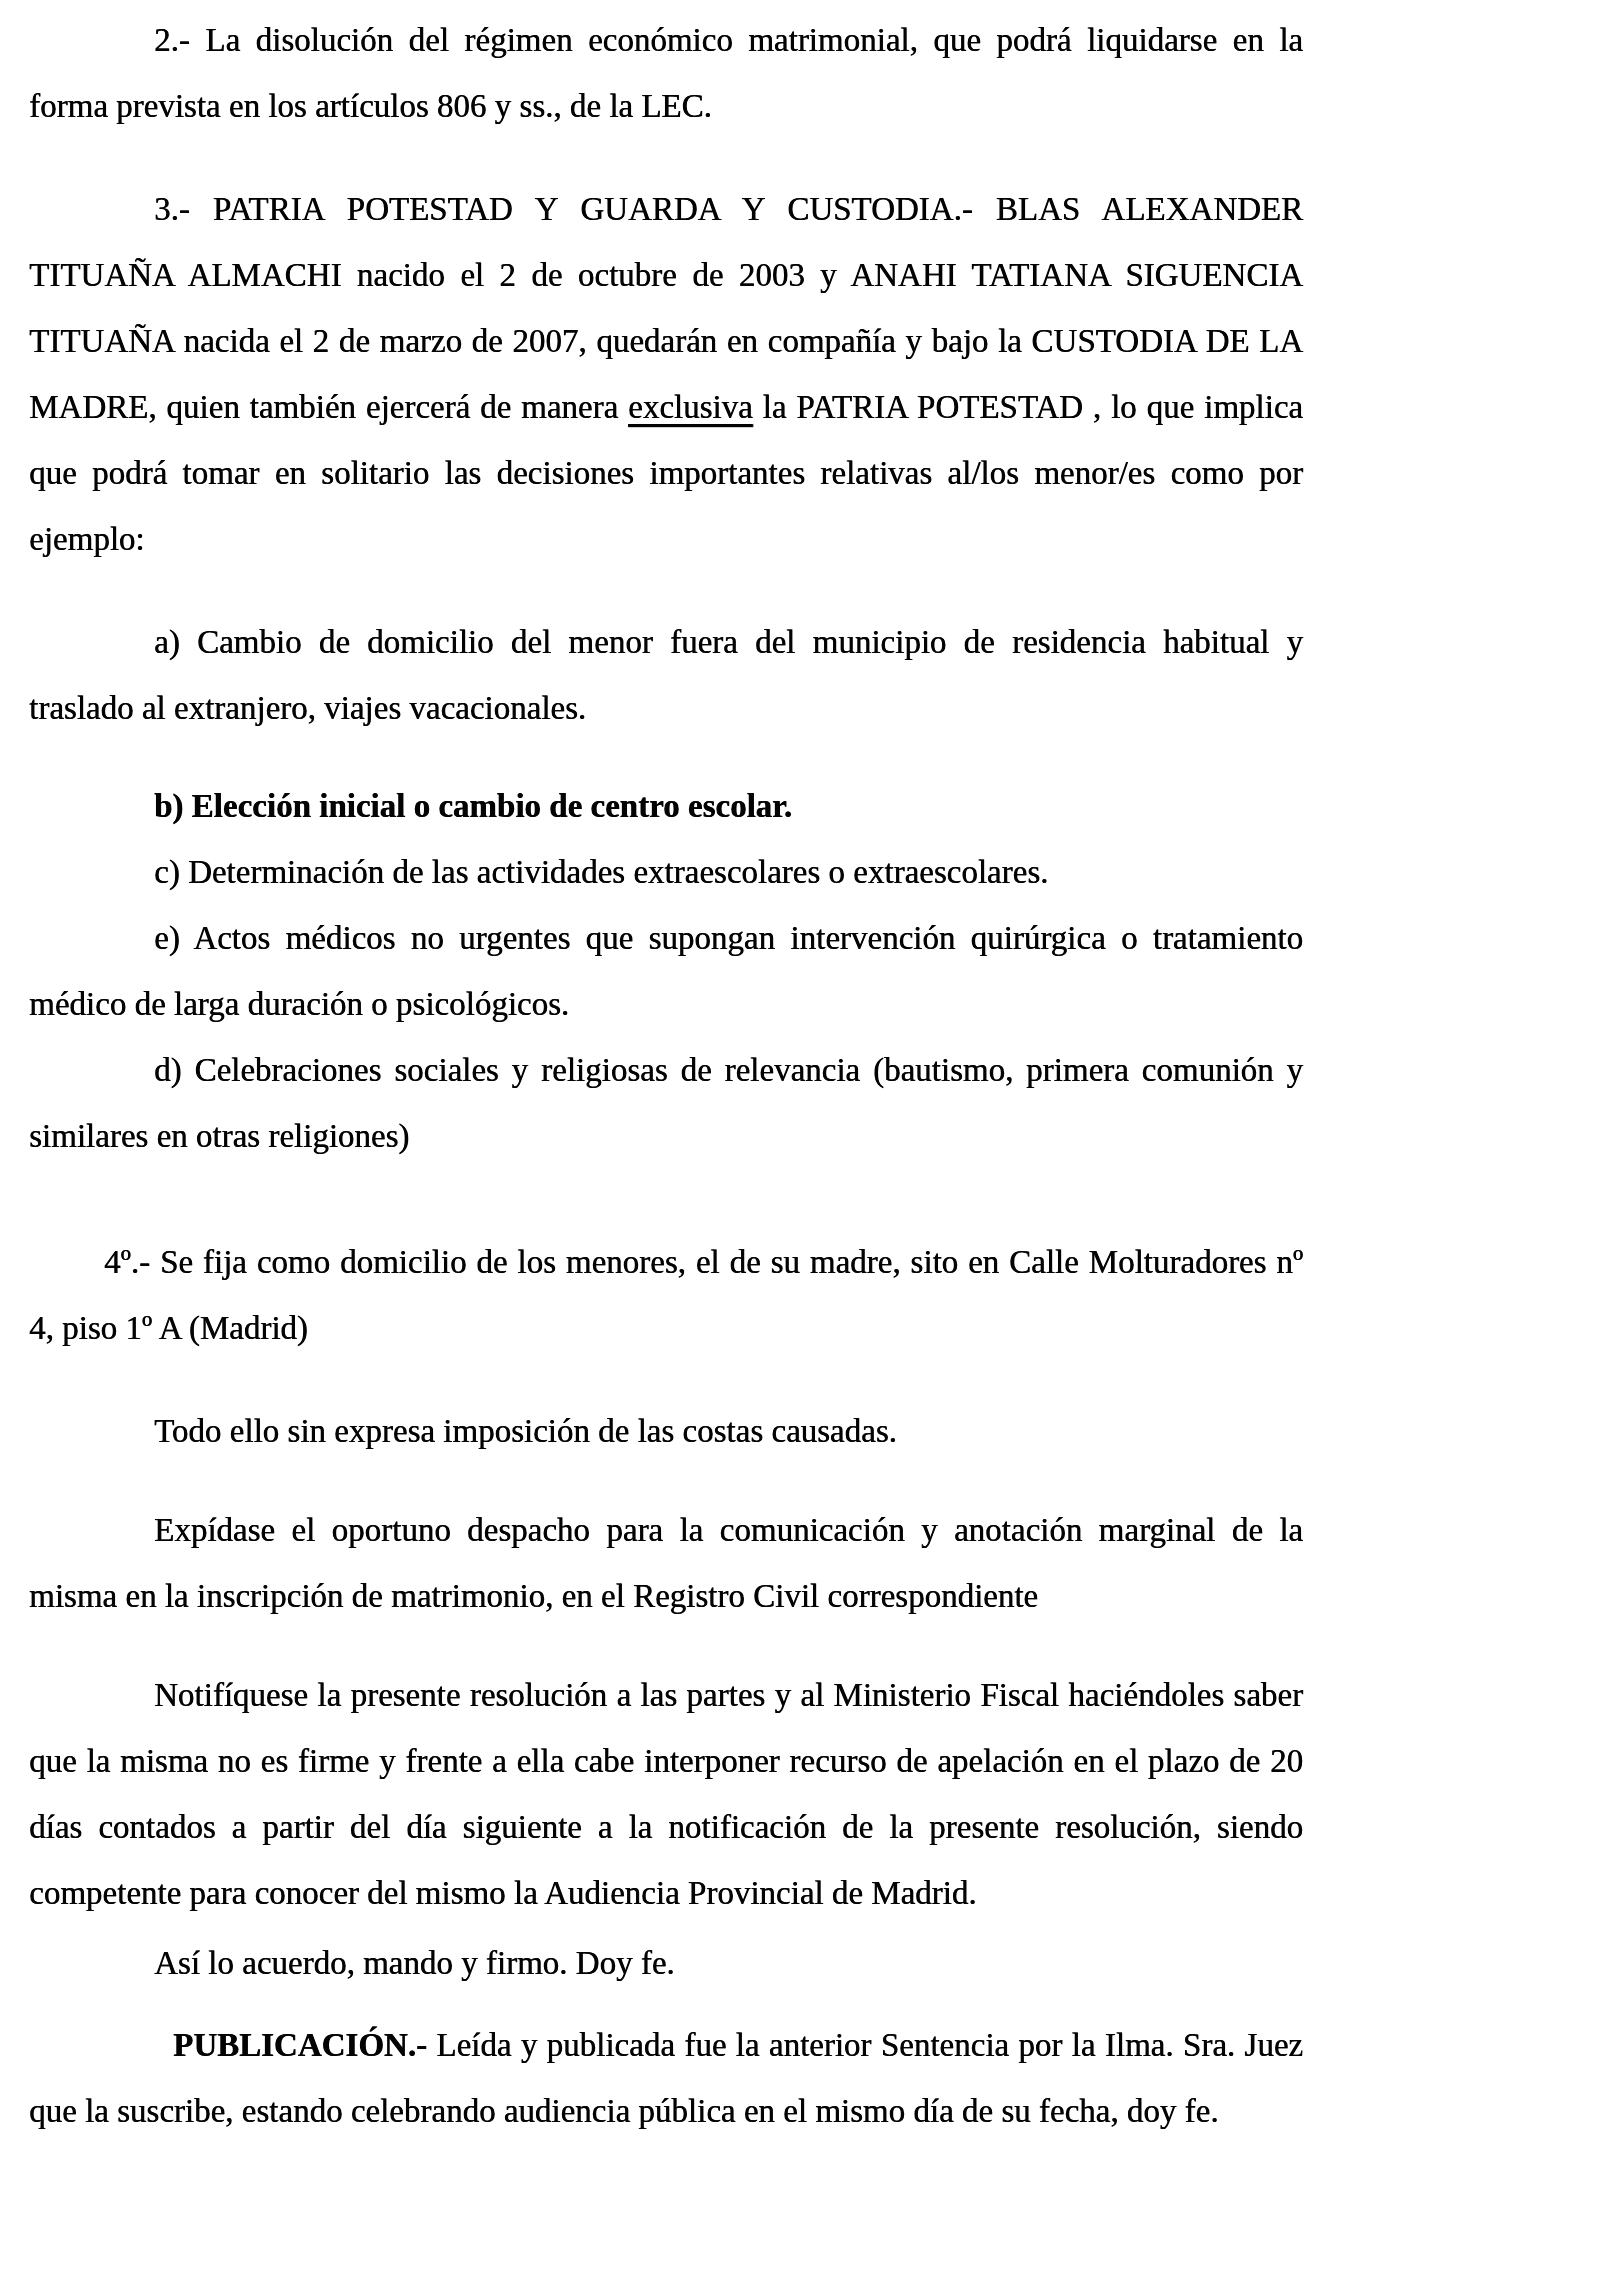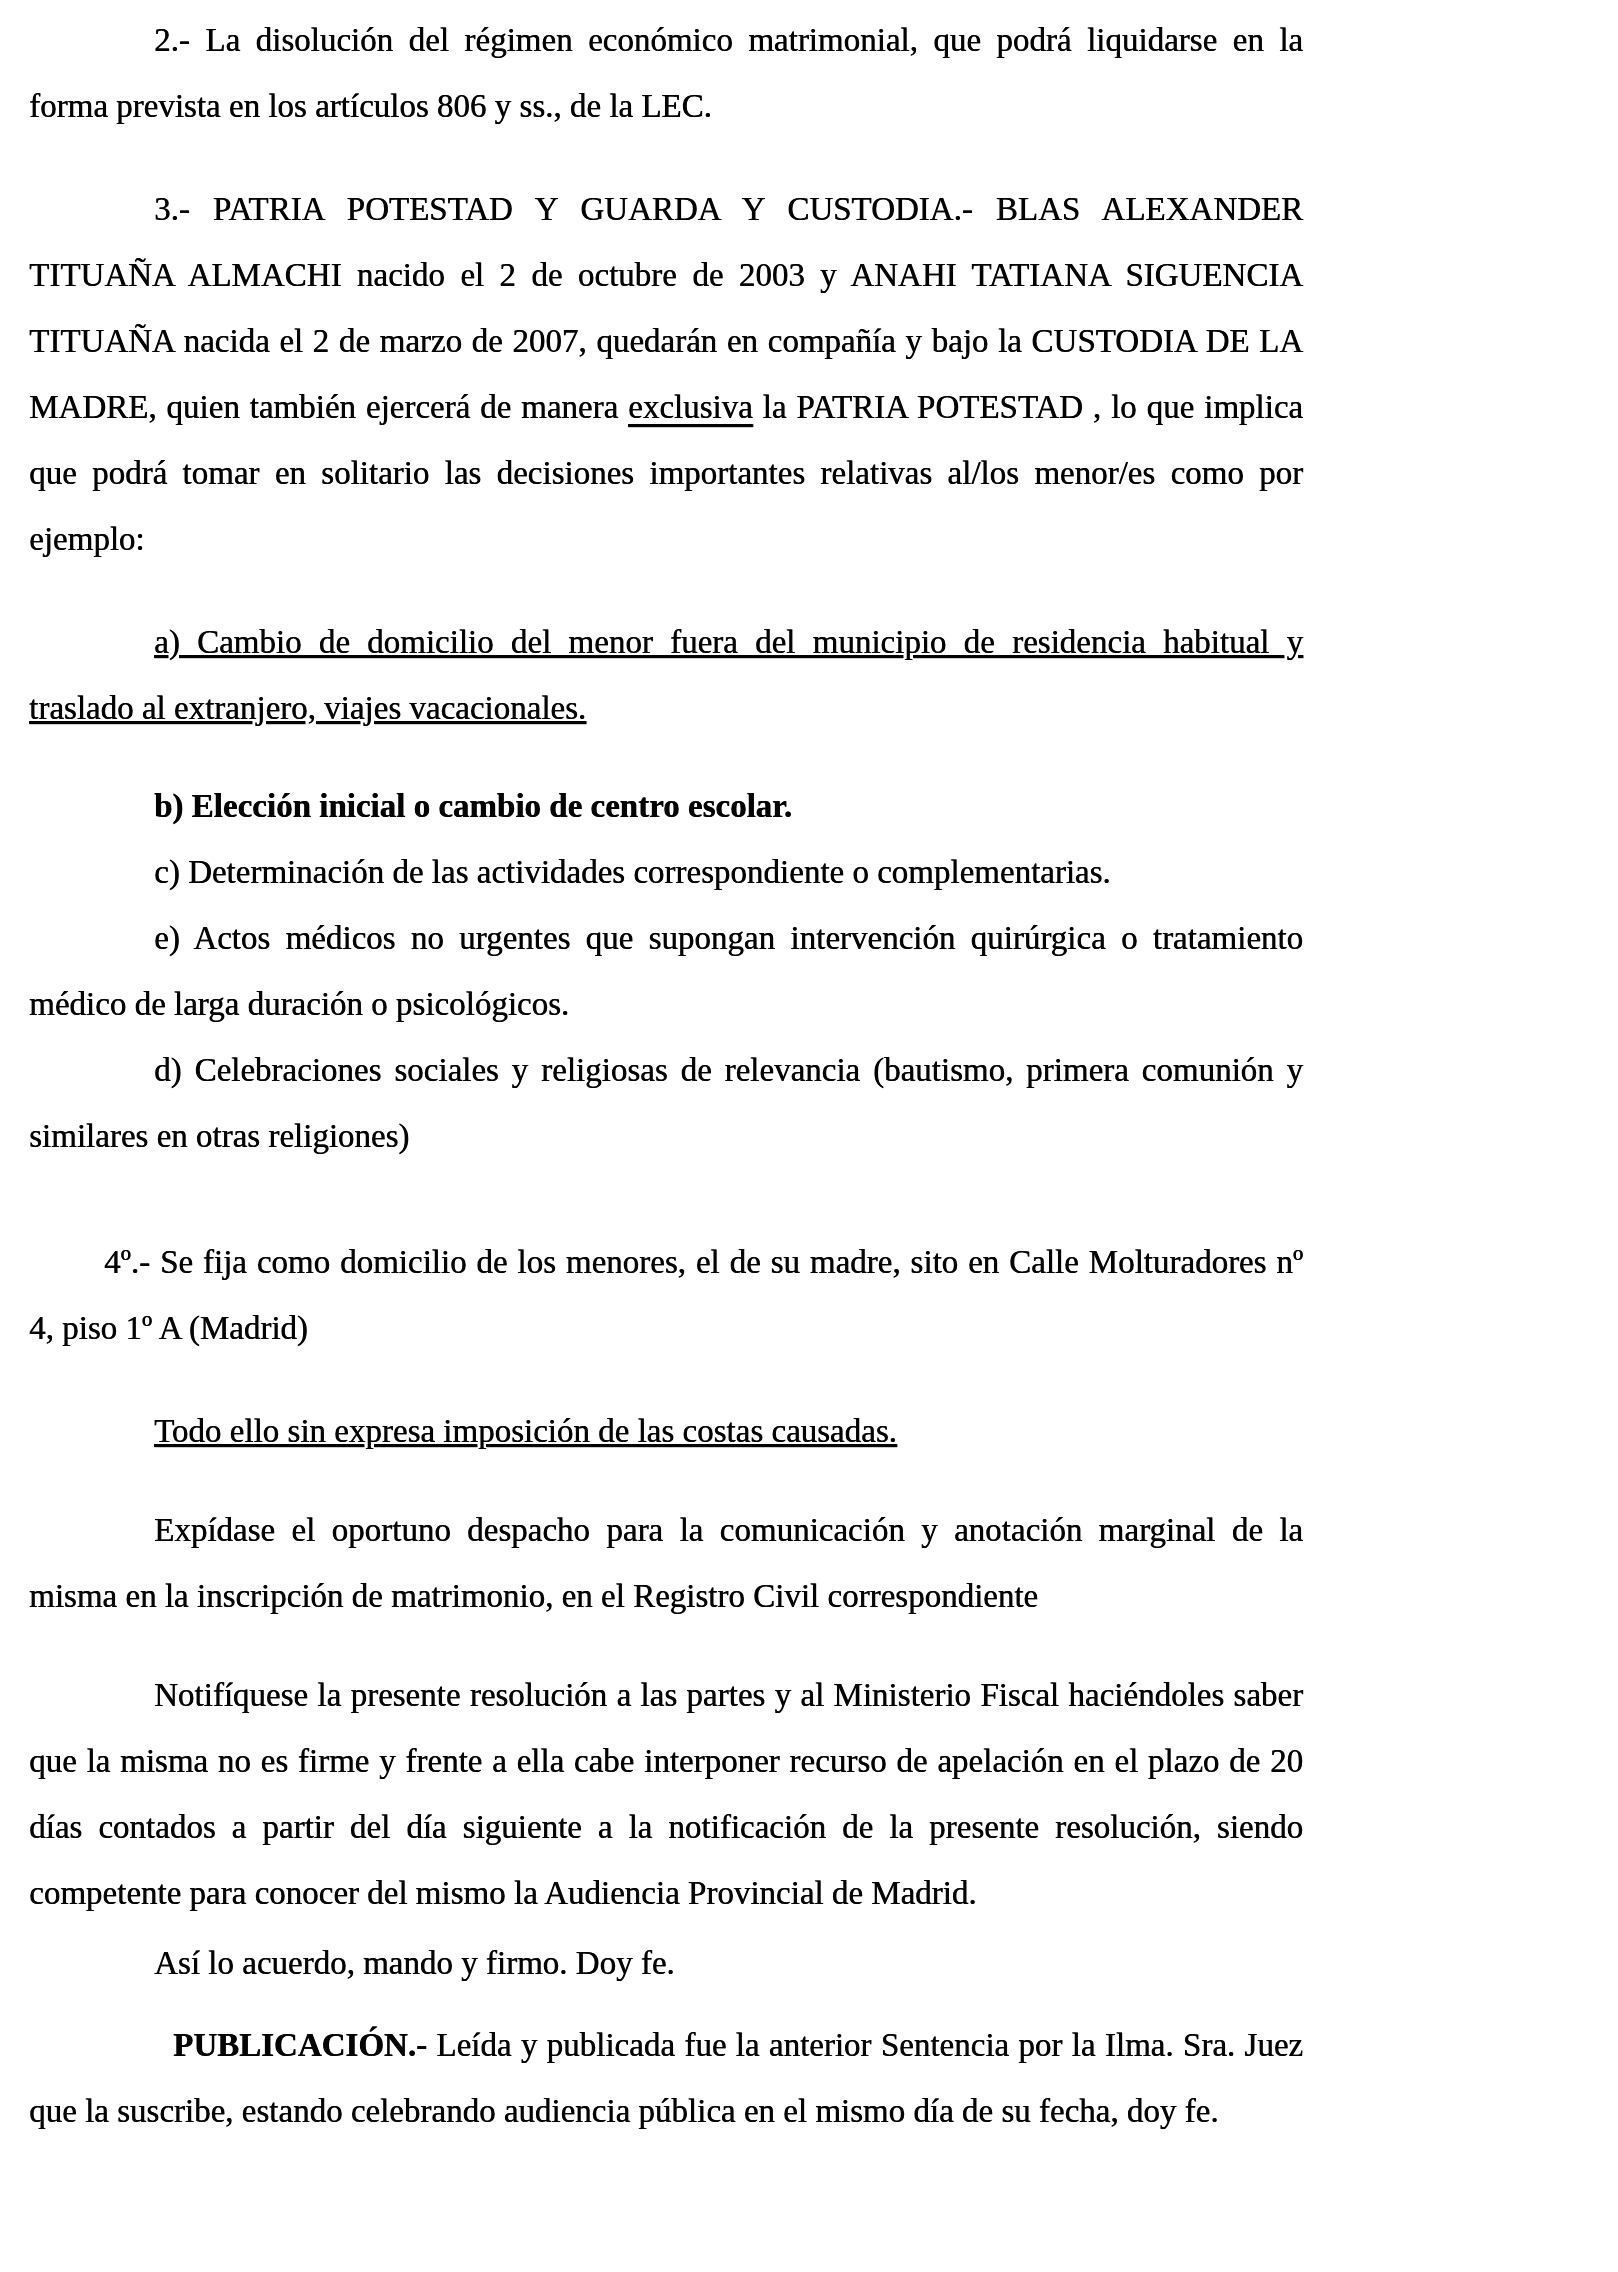--- a/index.html
+++ b/index.html
@@ -20,21 +20,21 @@
     color: #030303;
     text-shadow: 0.5px 0.2px 0 #030303; 
   }
   p {
     margin: 0;
     text-align: justify;
   }
   .indent    { text-indent: 125px; }
   .indent-sm { text-indent: 75px; }
   .m44 { margin-top: 37px; }
-  .m45 { margin-top: 37px; text-decoration: underline; }
+  .m45 { margin-top: 37px; }
   .m38 { margin-top: 32px; font-weight: bold; }
   .m72 { margin-top: 60px; }
   .m40 { margin-top: 33px; }
   .m20 { margin-top: 16.6px; }
   .m5  { margin-top: 4.2px; }
   .u {
     text-decoration: underline;
     text-decoration-thickness: 2.5px;
     text-underline-offset: 5.8px;
   }
@@ -46,21 +46,21 @@
 <div class="page">
 
   <p class="indent">2.- La disolución del régimen económico matrimonial, que podrá liquidarse en la forma prevista en los artículos 806 y ss., de la LEC.</p>
 
   <p class="indent m44"><span>3.- PATRIA POTESTAD Y GUARDA Y CUSTODIA.- BLAS ALEXANDER TITUAÑA ALMACHI nacido el 2 de octubre de 2003 y ANAHI TATIANA SIGUENCIA TITUAÑA nacida el 2 de marzo de 2007, quedarán en compañía y bajo la CUSTODIA DE LA MADRE, quien también ejercerá de manera </span><span class="u">exclusiva</span><span> la PATRIA POTESTAD , lo que implica que podrá tomar en solitario las decisiones importantes relativas al/los menor/es como por ejemplo:</span></p>
 
   <p class="indent m45">a) Cambio de domicilio del menor fuera del municipio de residencia habitual y traslado al extranjero, viajes vacacionales.</p>
 
   <p class="indent m38">b) Elección inicial o cambio de centro escolar.</p>
 
-  <p class="indent">c) Determinación de las actividades correspondiente o complementarias.</p>
+  <p class="indent">c) Determinación de las actividades extraescolares o extraescolares.</p>
 
   <p class="indent">e) Actos médicos no urgentes que supongan intervención quirúrgica o tratamiento médico de larga duración o psicológicos.</p>
 
   <p class="indent">d) Celebraciones sociales y religiosas de relevancia (bautismo, primera comunión y similares en otras religiones)</p>
 
 
   <p class="indent-sm m72">4º.- Se fija como domicilio de los menores, el de su madre, sito en Calle Molturadores nº 4, piso 1º A (Madrid)</p>
 
 
   <p class="indent m45">Todo ello sin expresa imposición de las costas causadas.</p>

